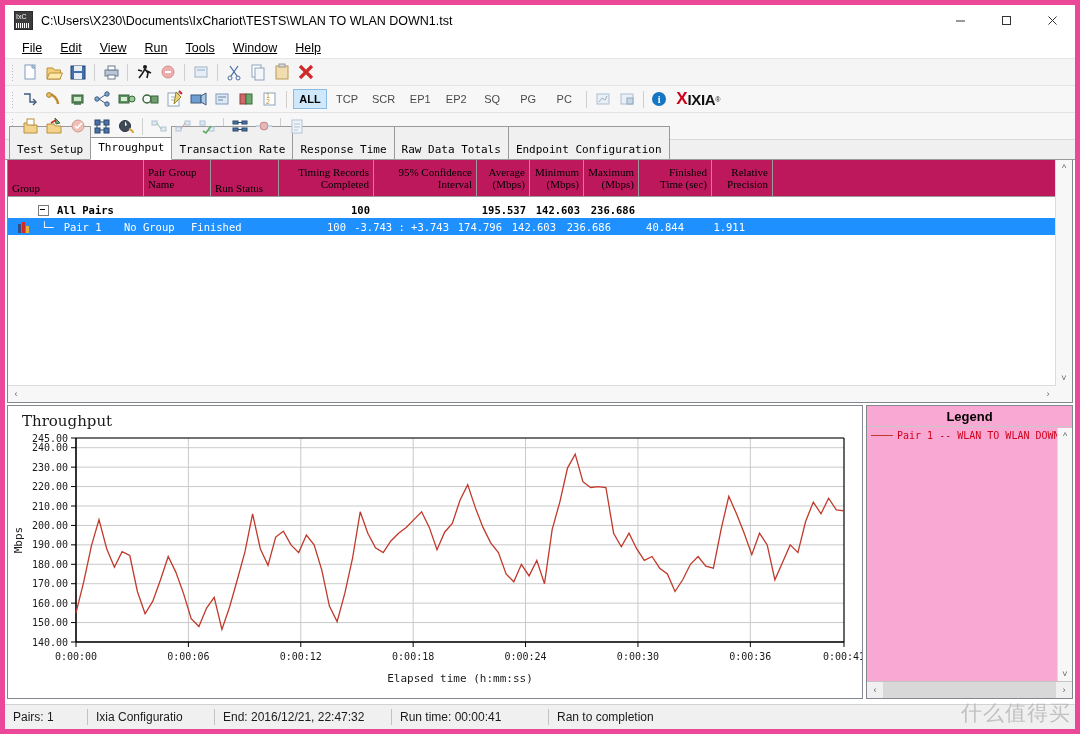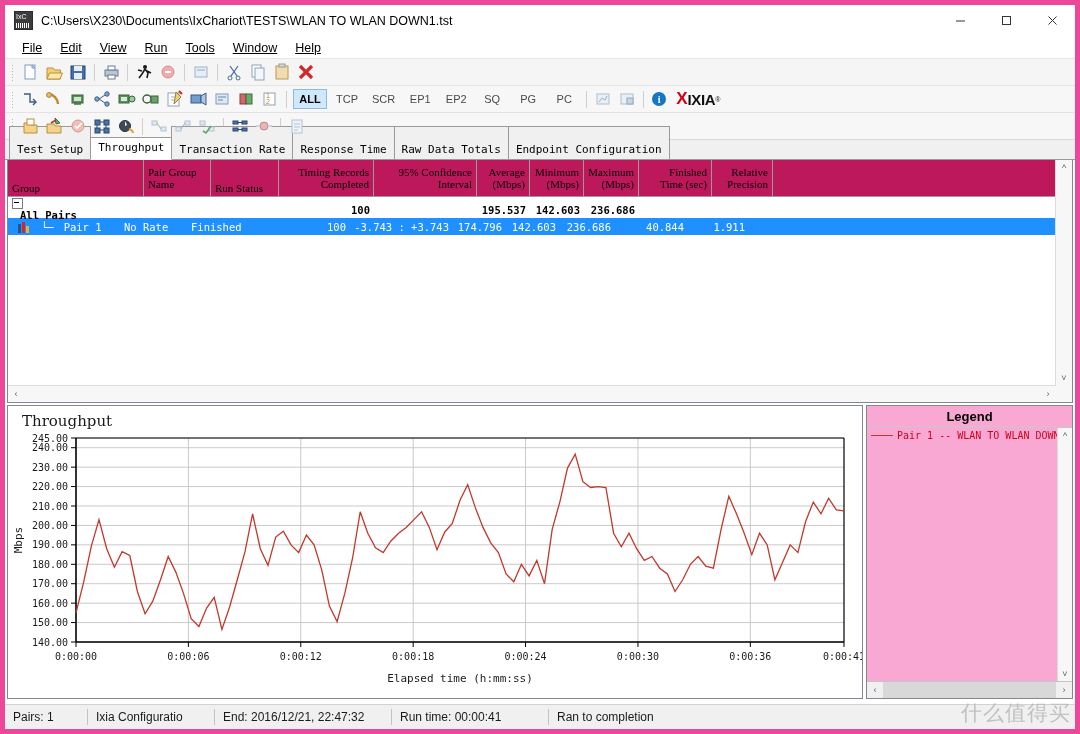--- a/index.html
+++ b/index.html
@@ -433,21 +433,21 @@
       <div class="th r" style="width:73px;white-space:pre-line;align-items:center;"><span>Finished
 Time (sec)</span></div>
       <div class="th r" style="width:61px;white-space:pre-line;align-items:center;"><span>Relative
 Precision</span></div>
       <div class="th" style="flex:1 1 auto;border-right:none;"></div>
     </div>
 
     <div class="tbody" style="padding-right:16px;">
 
       <div class="trow" style="margin-top:4px;">
-        <div class="td" style="width:136px;display:flex;align-items:flex-start;flex-direction:column;">
+        <div class="td" style="width:136px;display:flex;align-items:flex-end;">
           <span style="width:26px"></span>
           <span class="expander"></span>
           <span class="bold" style="margin-left:8px;">All Pairs</span>
         </div>
         <div class="td" style="width:67px"></div>
         <div class="td" style="width:68px"></div>
         <div class="td r bold" style="width:95px">100</div>
         <div class="td r" style="width:103px"></div>
         <div class="td r bold" style="width:53px">195.537</div>
         <div class="td r bold" style="width:54px">142.603</div>
@@ -461,21 +461,21 @@
           <span class="pairicon" style="margin-left:6px;">
             <svg width="12" height="13">
                 <rect x="0" y="3" width="3" height="9" fill="#2b4f86"></rect>
                 <rect x="4" y="1" width="3" height="11" fill="#cf2a2a"></rect>
                 <rect x="8" y="5" width="3" height="7" fill="#e0b23c"></rect>
               </svg>
           </span>
           <span style="margin-left:12px;color:#fff;">└─</span>
           <span style="margin-left:10px;">Pair 1</span>
         </div>
-        <div class="td" style="width:67px;margin-left:-24px;">No Rate</div>
+        <div class="td" style="width:67px;margin-left:-24px;">No Group</div>
         <div class="td" style="width:92px">Finished</div>
         <div class="td r" style="width:71px">100</div>
         <div class="td r" style="width:103px">-3.743 : +3.743</div>
         <div class="td r" style="width:53px">174.796</div>
         <div class="td r" style="width:54px">142.603</div>
         <div class="td r" style="width:55px">236.686</div>
         <div class="td r" style="width:73px">40.844</div>
         <div class="td r" style="width:61px">1.911</div>
       </div>
     </div>

